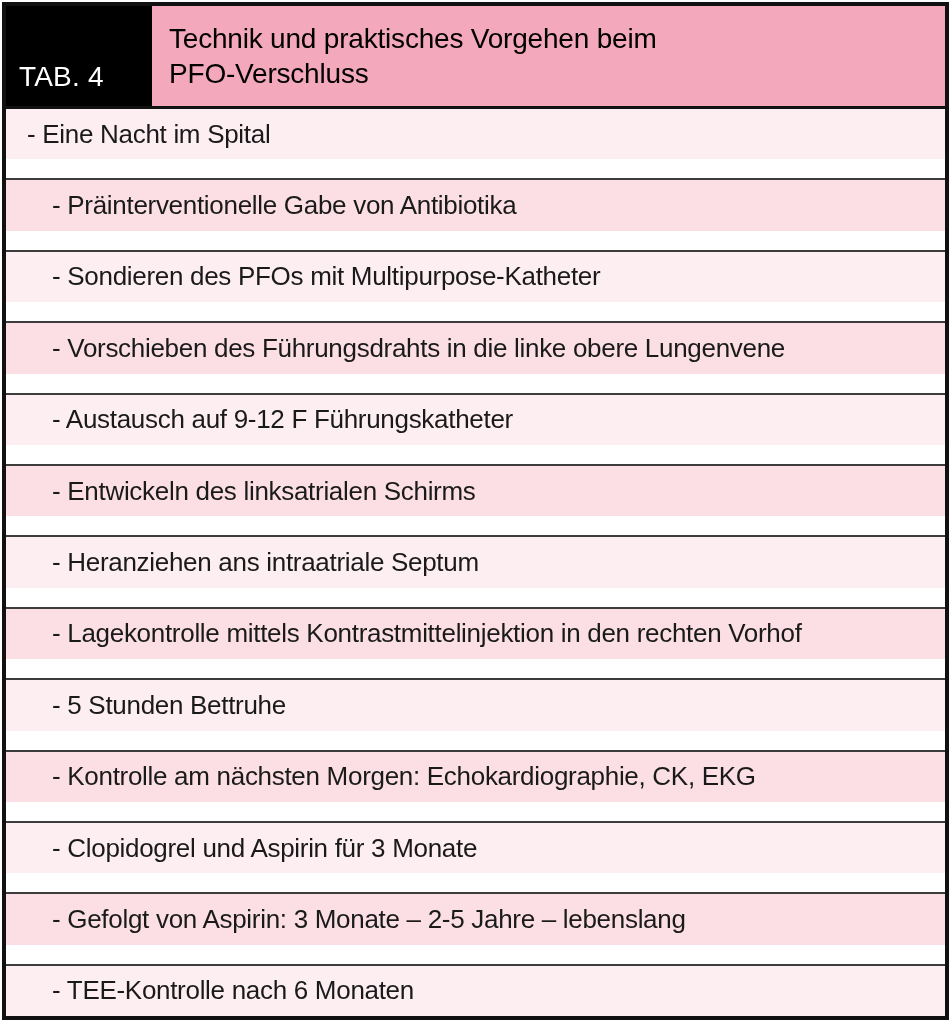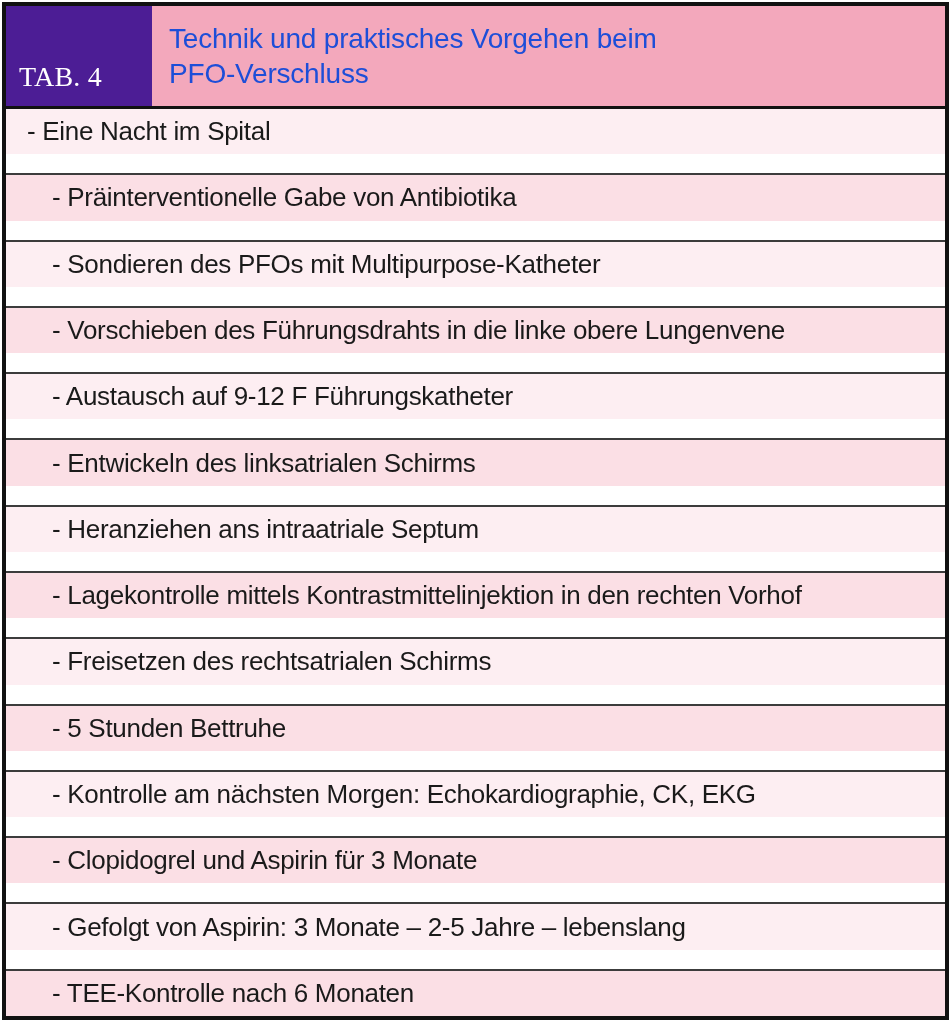--- a/index.html
+++ b/index.html
@@ -24,34 +24,33 @@
     box-sizing: content-box;
   }
   .table-header {
     flex: 0 0 100px;
     display: flex;
     border-bottom: 3px solid #111111;
   }
   .tab-label-cell {
     width: 146px;
     flex: 0 0 146px;
-    background: #4c1d95;
+    background: #000000;
     color: #ffffff;
     font-size: 28px;
     display: flex;
     align-items: flex-end;
     padding: 0 0 13px 13px;
     box-sizing: border-box;
     letter-spacing: 0.2px;
-    font-family: Liberation Serif, serif;
   }
   .title-cell {
     flex: 1;
     background: #F3A8BC;
-    color: #1d4ed8;
+    color: #000000;
     display: flex;
     flex-direction: column;
     justify-content: center;
     padding-left: 17px;
     font-size: 28px;
     line-height: 35px;
     letter-spacing: -0.2px;
   }
   .table-rows {
     flex: 1;
@@ -94,20 +93,19 @@
   </div>
   <div class="table-rows">
     <div class="table-row">- Eine Nacht im Spital</div>
     <div class="table-row">- Präinterventionelle Gabe von Antibiotika</div>
     <div class="table-row">- Sondieren des PFOs mit Multipurpose-Katheter</div>
     <div class="table-row">- Vorschieben des Führungsdrahts in die linke obere Lungenvene</div>
     <div class="table-row">- Austausch auf 9-12 F Führungskatheter</div>
     <div class="table-row">- Entwickeln des linksatrialen Schirms</div>
     <div class="table-row">- Heranziehen ans intraatriale Septum</div>
     <div class="table-row">- Lagekontrolle mittels Kontrastmittelinjektion in den rechten Vorhof</div>
-    <div class="table-row">- Freisetzen des rechtsatrialen Schirms</div>
     <div class="table-row">- 5 Stunden Bettruhe</div>
     <div class="table-row">- Kontrolle am nächsten Morgen: Echokardiographie, CK, EKG</div>
     <div class="table-row">- Clopidogrel und Aspirin für 3 Monate</div>
     <div class="table-row">- Gefolgt von Aspirin: 3 Monate – 2-5 Jahre – lebenslang</div>
     <div class="table-row">- TEE-Kontrolle nach 6 Monaten</div>
   </div>
 </div>
 
 </body></html>

